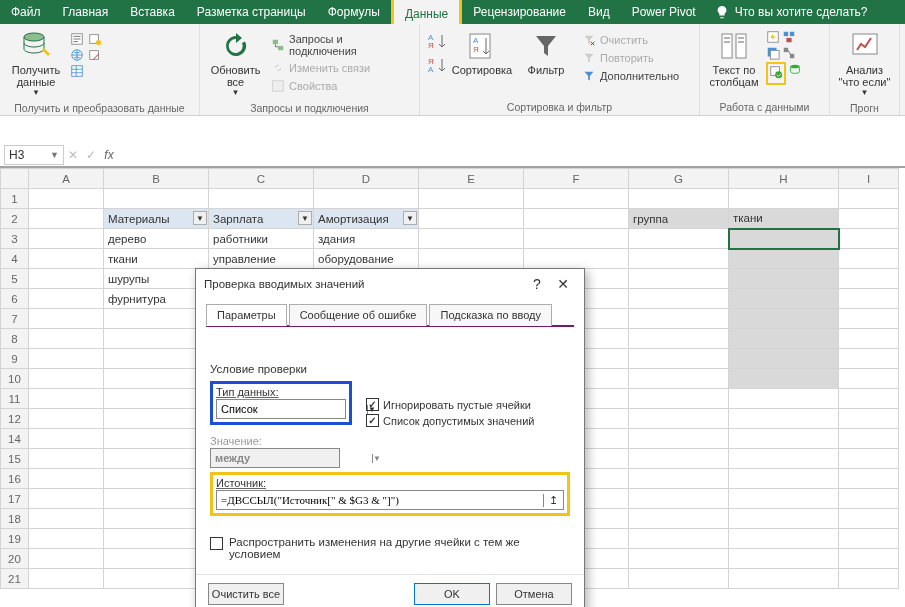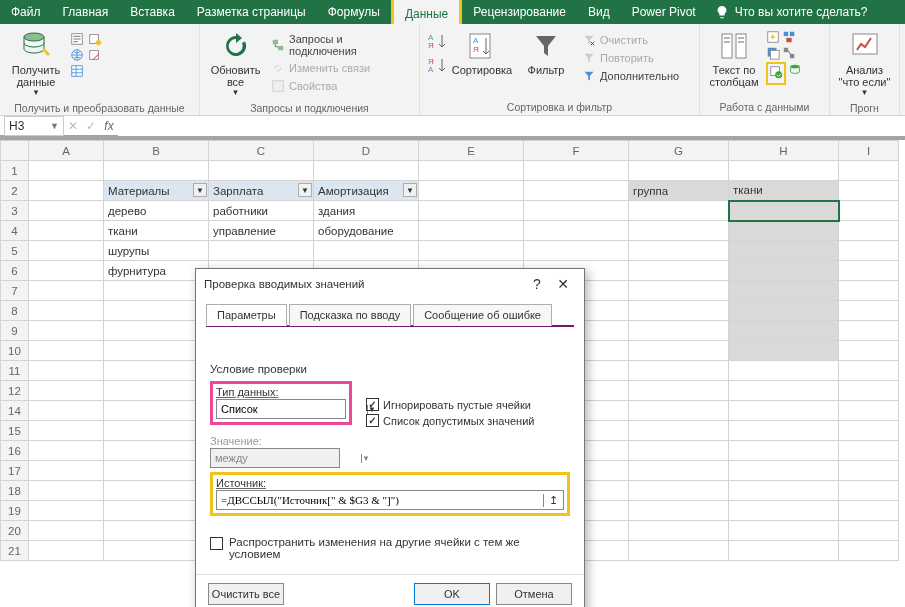--- a/index.html
+++ b/index.html
@@ -18,21 +18,21 @@
   .ribbon-group .controls { display: flex; flex: 1; align-items: flex-start; gap: 4px; }
   .ribbon-group .label { text-align: center; font-size: 10.5px; color: #666; padding-top: 2px; }
   .big-btn { display: flex; flex-direction: column; align-items: center; justify-content: flex-start; width: 60px; padding: 2px; cursor: pointer; text-align: center; line-height: 1.1; font-size: 11px; }
   .big-btn .icon { width: 32px; height: 32px; margin-bottom: 2px; }
   .small-stack { display: flex; flex-direction: column; gap: 2px; }
   .small-btn { display: flex; align-items: center; gap: 4px; font-size: 11px; cursor: pointer; padding: 1px 2px; color: #444; }
   .small-btn.disabled { color: #aaa; }
   .mini-icon { width: 14px; height: 14px; flex-shrink: 0; }
 
   
-  .fxbar { display: flex; align-items: center; height: 24px; border-bottom: 5px solid #a3a3a3; background: #fff; }
+  .fxbar { display: flex; align-items: center; height: 24px; border-bottom: 2px solid #a3a3a3; background: #fff; margin-top: 28px; }
   .name-box { width: 60px; border: 1px solid #ccc; height: 20px; margin: 2px 0 2px 4px; padding: 0 4px; display: flex; align-items: center; font-size: 12px; }
   .name-box .dd { margin-left: auto; color: #777; font-size: 9px; }
   .fxbar .cancel, .fxbar .accept { width: 18px; text-align: center; color: #bbb; cursor: pointer; }
   .fxbar .fx { width: 18px; text-align: center; font-style: italic; color: #666; cursor: pointer; }
   .fxbar .formula-input { flex: 1; border: none; height: 20px; padding: 0 4px; font-size: 12px; }
 
   
   .grid-area { position: relative; overflow: hidden; }
   table.grid { border-collapse: collapse; table-layout: fixed; }
   table.grid th, table.grid td { border: 1px solid #d4d4d4; font-size: 11.5px; font-weight: normal; padding: 0 4px; height: 20px; background: #fff; }
@@ -50,26 +50,26 @@
   .dialog { position: absolute; left: 195px; top: 268px; width: 390px; background: #fff; border: 1px solid #777; box-shadow: 3px 3px 10px rgba(0,0,0,0.3); font-size: 11.5px; }
   .dialog .titlebar { display: flex; align-items: center; height: 30px; padding: 0 8px; background: #fff; }
   .dialog .titlebar .title { flex: 1; }
   .dialog .titlebar .help, .dialog .titlebar .close { width: 26px; text-align: center; cursor: pointer; font-size: 14px; }
   .dialog .close { font-size: 16px; }
   .dialog .tabs { display: flex; border-bottom: 2px solid #701a75; margin: 4px 10px 0; }
   .dialog .dtab { padding: 4px 10px; border: 1px solid #adadad; border-bottom: none; margin-right: 2px; position: relative; top: 1px; cursor: pointer; background: #f7f7f7; font-size: 11px; }
   .dialog .dtab.active { background: #fff; border-bottom: 1px solid #fff; }
   .dialog .content { padding: 8px 14px 4px; }
   .dialog .section-title { margin-bottom: 6px; margin-top: 28px; }
-  .hl-box { border: 3px solid #ec4899; padding: 2px 3px 3px; margin-bottom: 6px; display: inline-block; }
+  .hl-box { border: 3px solid #1d4ed8; padding: 2px 3px 3px; margin-bottom: 6px; display: inline-block; }
   .dropdown { display: flex; align-items: center; width: 130px; height: 20px; border: 1px solid #888; background: #fff; font-size: 11px; }
   .dropdown input { border: none; flex: 1; padding: 0 4px; font-size: 11px; background: transparent; }
   .dropdown .arrow { width: 18px; text-align: center; border-left: 1px solid #888; cursor: pointer; font-size: 8px; }
   .dropdown.disabled { background: #f0f0f0; color: #888; }
-  .dropdown.disabled input { color: #888; }
+  .dropdown.disabled input { color: #888; font-weight: bold; }
   .field-label { font-size: 11px; margin-bottom: 1px; text-decoration: underline; text-decoration-color: #666; text-underline-offset: 1px; }
   .field-label.disabled { color: #999; text-decoration: none; }
   .checkbox-row { display: flex; align-items: center; gap: 4px; font-size: 11px; margin: 1px 0; cursor: pointer; }
   .checkbox-row .cb { width: 13px; height: 13px; border: 1px solid #333; display: flex; align-items: center; justify-content: center; font-size: 10px; font-weight: bold; }
   .source-box { border: 3px solid #f0c419; padding: 2px 3px 3px; margin-top: 4px; }
   .source-input { width: 100%; display: flex; align-items: center; height: 20px; border: 1px solid #888; }
   .source-input input { flex: 1; border: none; padding: 0 4px; font-size: 11px; font-family: "Segoe UI"; }
   .source-input .ref-btn { width: 20px; text-align: center; border-left: 1px solid #888; cursor: pointer; font-size: 11px; }
   .propagate { margin: 20px 0 10px; display: flex; gap: 6px; }
   .propagate .cb { width: 13px; height: 13px; border: 1px solid #333; flex-shrink: 0; margin-top: 1px; }
@@ -568,22 +568,22 @@
 </div>
 
 <div class="dialog">
   <div class="titlebar">
     <div class="title">Проверка вводимых значений</div>
     <div class="help">?</div>
     <div class="close">✕</div>
   </div>
   <div class="tabs">
     <div class="dtab active">Параметры</div>
+    <div class="dtab">Сообщение об ошибке</div>
     <div class="dtab">Подсказка по вводу</div>
-    <div class="dtab">Сообщение об ошибке</div>
   </div>
   <div class="content">
     <div class="section-title">Условие проверки</div>
 
     <div class="cond-row">
       <div class="cond-left">
         <div class="hl-box">
           <div class="field-label">Тип данных:</div>
           <div class="dropdown">
             <input value="Список" style="">

